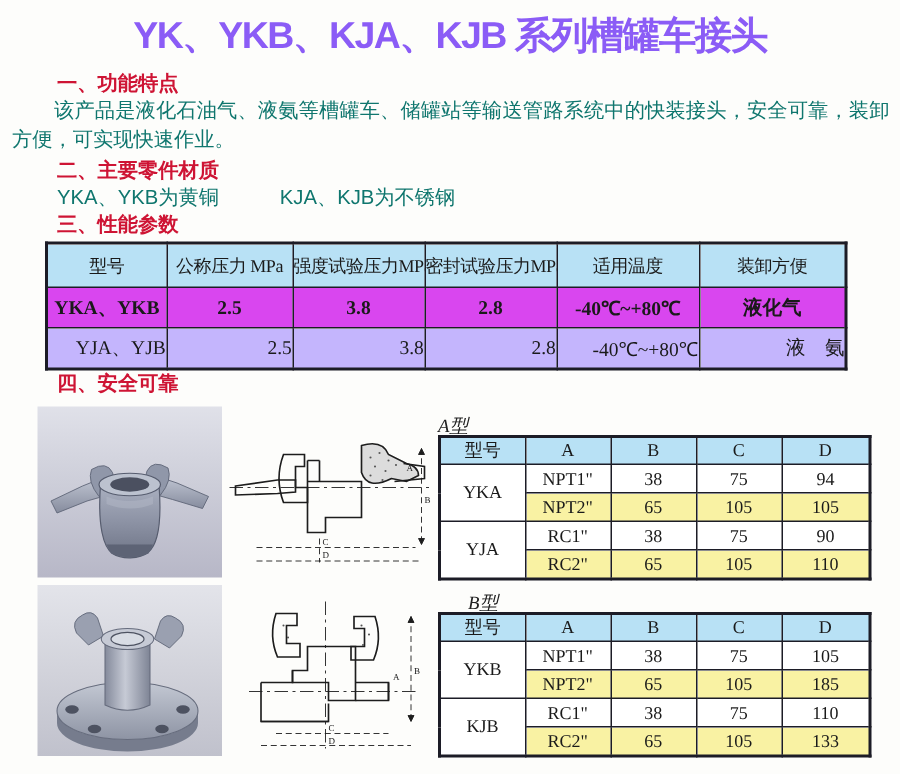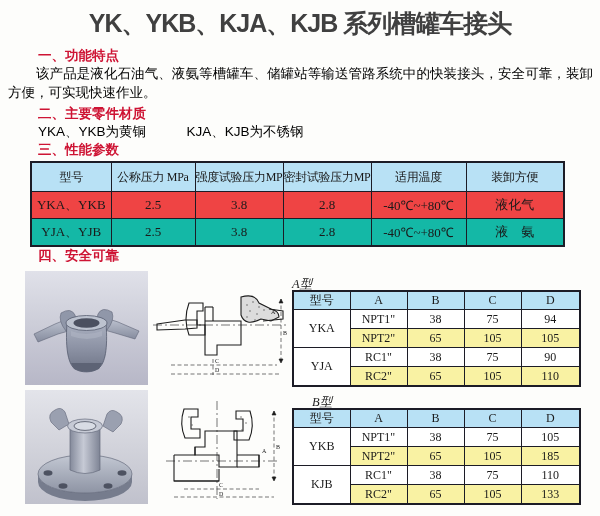--- a/index.html
+++ b/index.html
@@ -11,31 +11,31 @@
     position:relative;
     overflow:hidden;
   }
   .abs{position:absolute;}
   
   .doc-title{
     top:7px;left:0;width:600px;
     text-align:center;
     font-size:25px;font-weight:bold;
     letter-spacing:-1px;
-    color:#404040;
+    color:#8b5cf6;
     white-space:nowrap;
   }
   
   .sec-head{
     font-size:13.5px;font-weight:bold;
     color:#ce1434;
     white-space:pre;
   }
   .body-text{
-    font-size:13.5px;line-height:19px;color:#000000;
+    font-size:13.5px;line-height:19px;color:#0f766e;
   }
   .para{
     left:8px;top:64px;width:585px;
     text-indent:28px;
     text-align:justify;
   }
   .materials{
     left:38px;top:122px;
     white-space:pre;
   }
@@ -51,22 +51,22 @@
     border:1px solid #1c1c26;
     text-align:center;vertical-align:middle;
     padding:0;
     overflow:hidden;
     white-space:nowrap;
   }
   .perf-table tr.hdr td{
     background:#b8e1f5;height:28px;
     font-size:12px;letter-spacing:-0.3px;
   }
-  .perf-table tr.r1 td{height:26px;background:#ef4444;}
-  .perf-table tr.r2 td{height:26px;background:#14b8a6;}
+  .perf-table tr.r1 td{height:26px;background:#d946ef;font-weight:bold;}
+  .perf-table tr.r2 td{height:26px;background:#c4b5fd;text-align:right;}
 
   .dim-label{
     font-family:"Liberation Serif",serif;
     font-size:12.5px;color:#222;font-style:italic;
   }
   .dim-table{
     width:287px;
     font-family:"Liberation Serif",serif;
     font-size:12px;
     border:2px solid #1c1c26;

